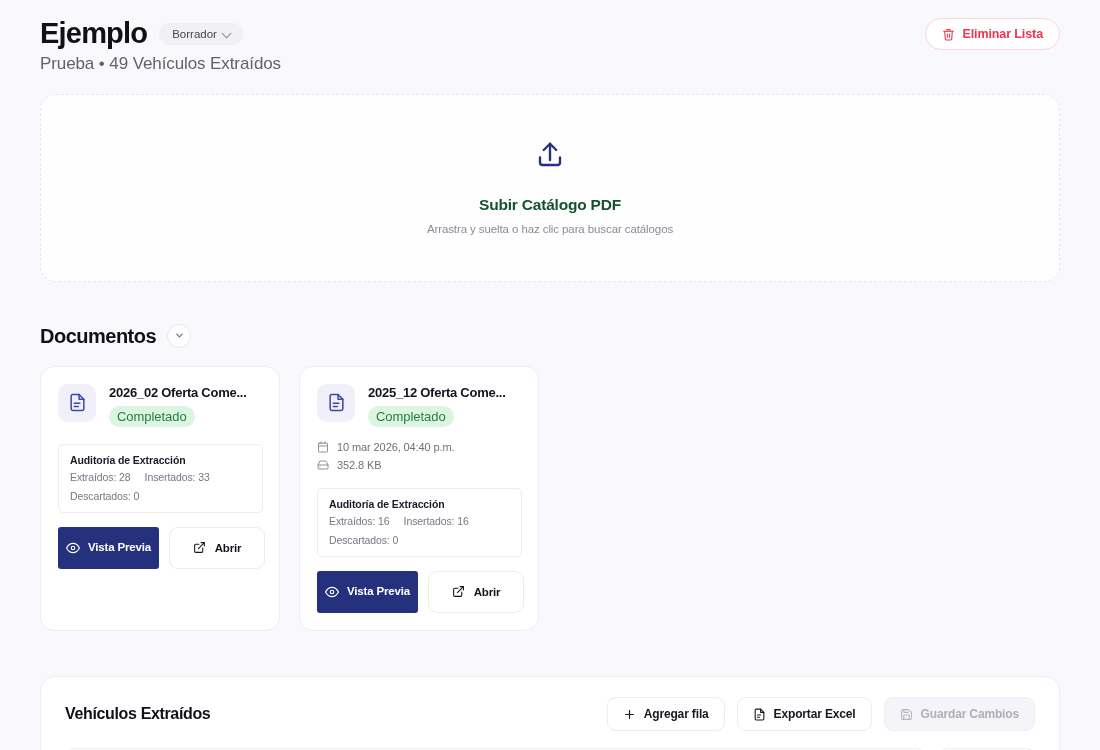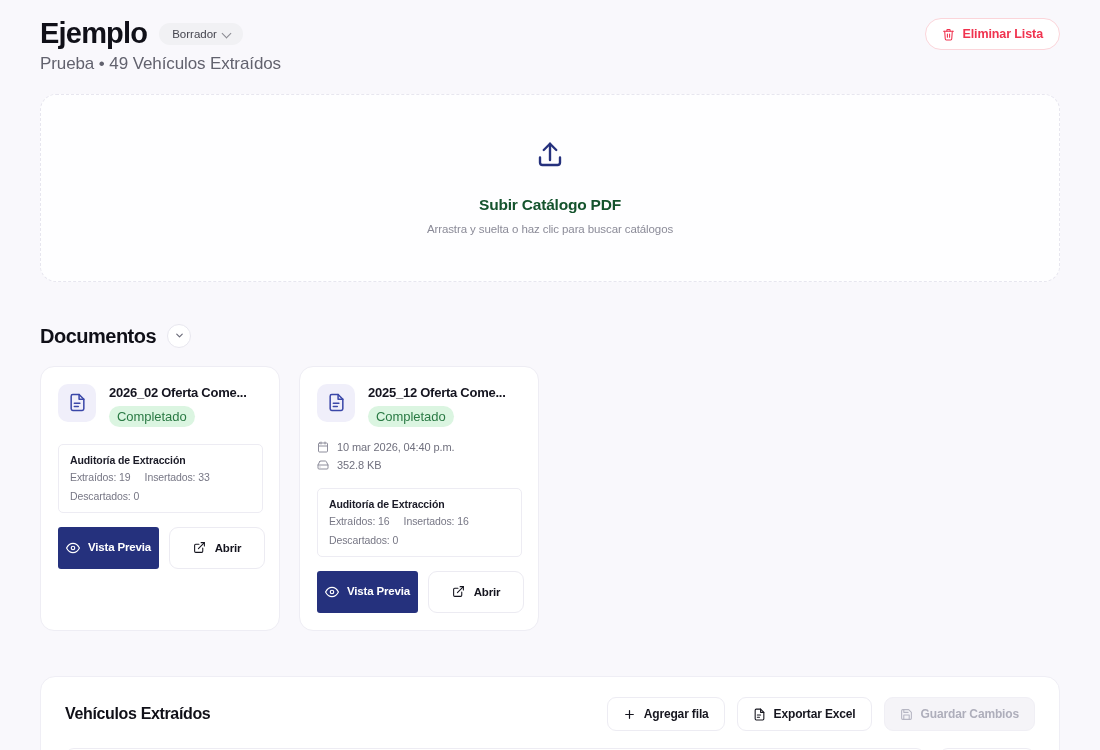--- a/index.html
+++ b/index.html
@@ -191,21 +191,21 @@
           </svg>
         </div>
         <div class="doc-meta-col">
           <div class="doc-name">2026_02 Oferta Come...</div>
           <div class="badge-ok">Completado</div>
         </div>
       </div>
       <div class="audit">
         <div class="audit-title">Auditoría de Extracción</div>
         <div class="audit-line pair">
-          <span>Extraídos: 19</span>
+          <span>Extraídos: 28</span>
           <span>Insertados: 33</span>
         </div>
         <div class="audit-line">Descartados: 0</div>
       </div>
       <div class="doc-actions">
         <button class="btn-primary">
           <span>
             <svg width="14" height="14" viewBox="0 0 24 24" fill="none" stroke="#ffffff" stroke-width="2" stroke-linecap="round" stroke-linejoin="round">
               <path d="M1 12s4-8 11-8 11 8 11 8-4 8-11 8-11-8-11-8z"></path>
               <circle cx="12" cy="12" r="3"></circle>

